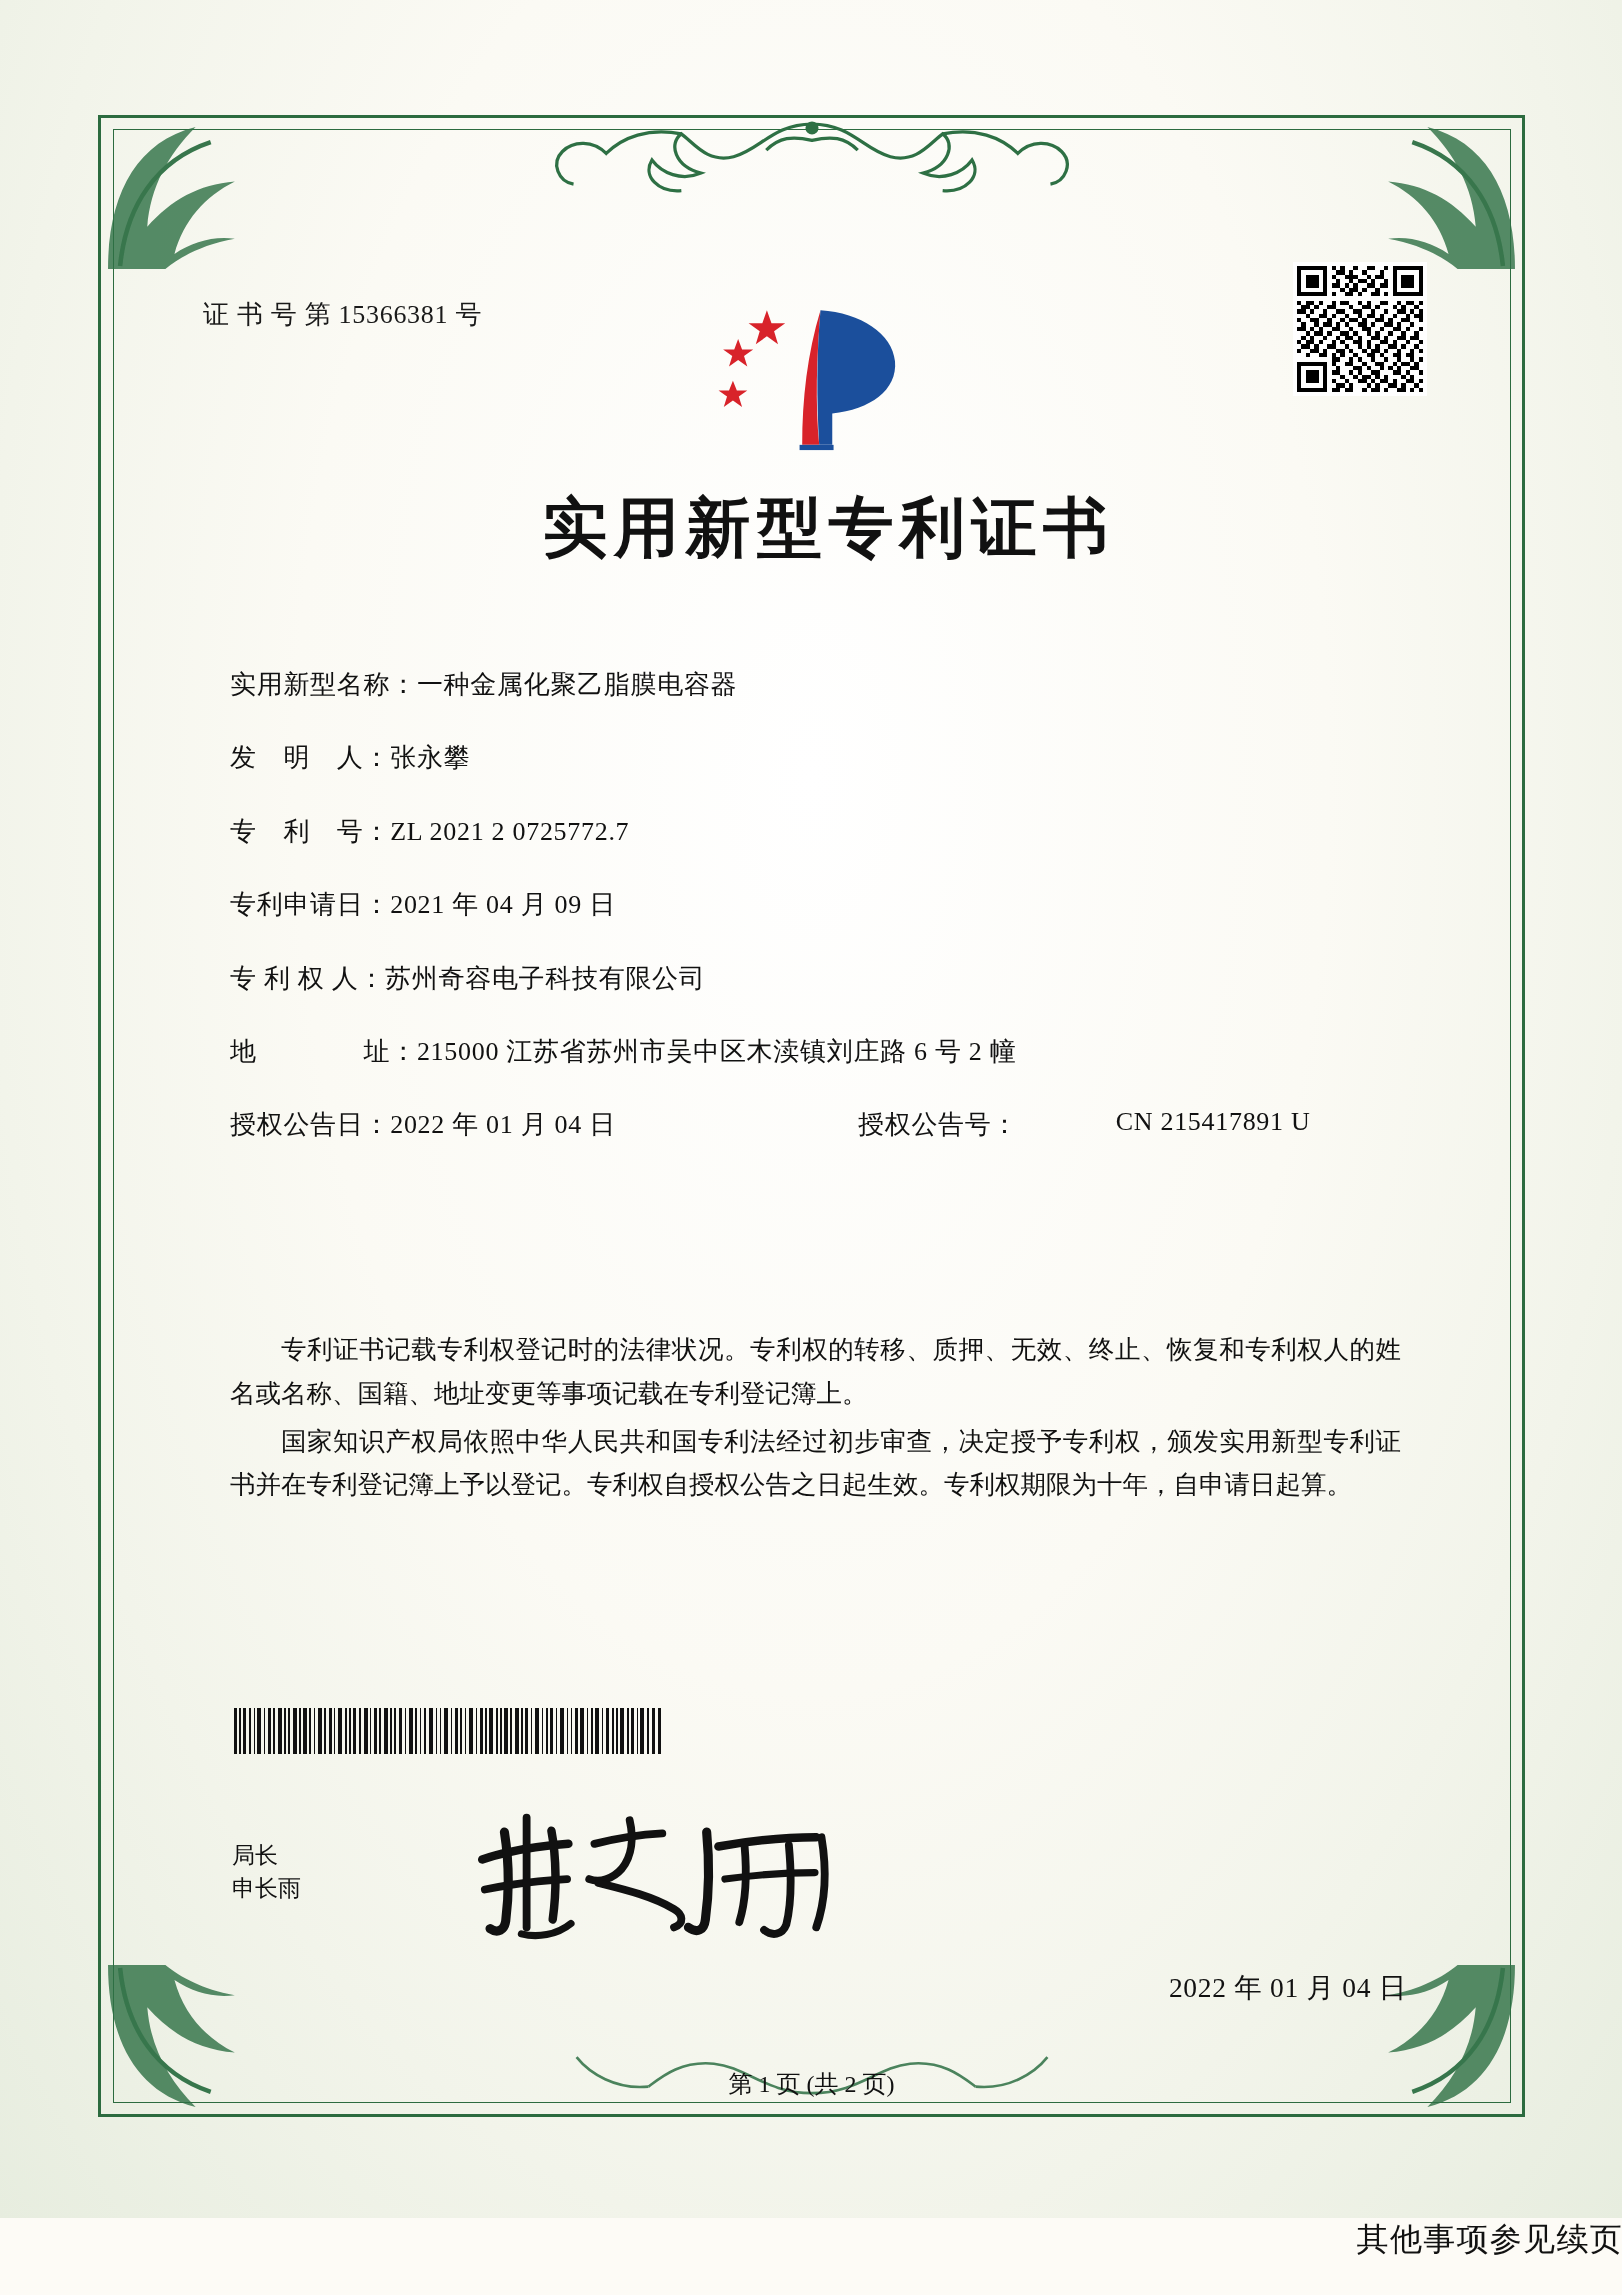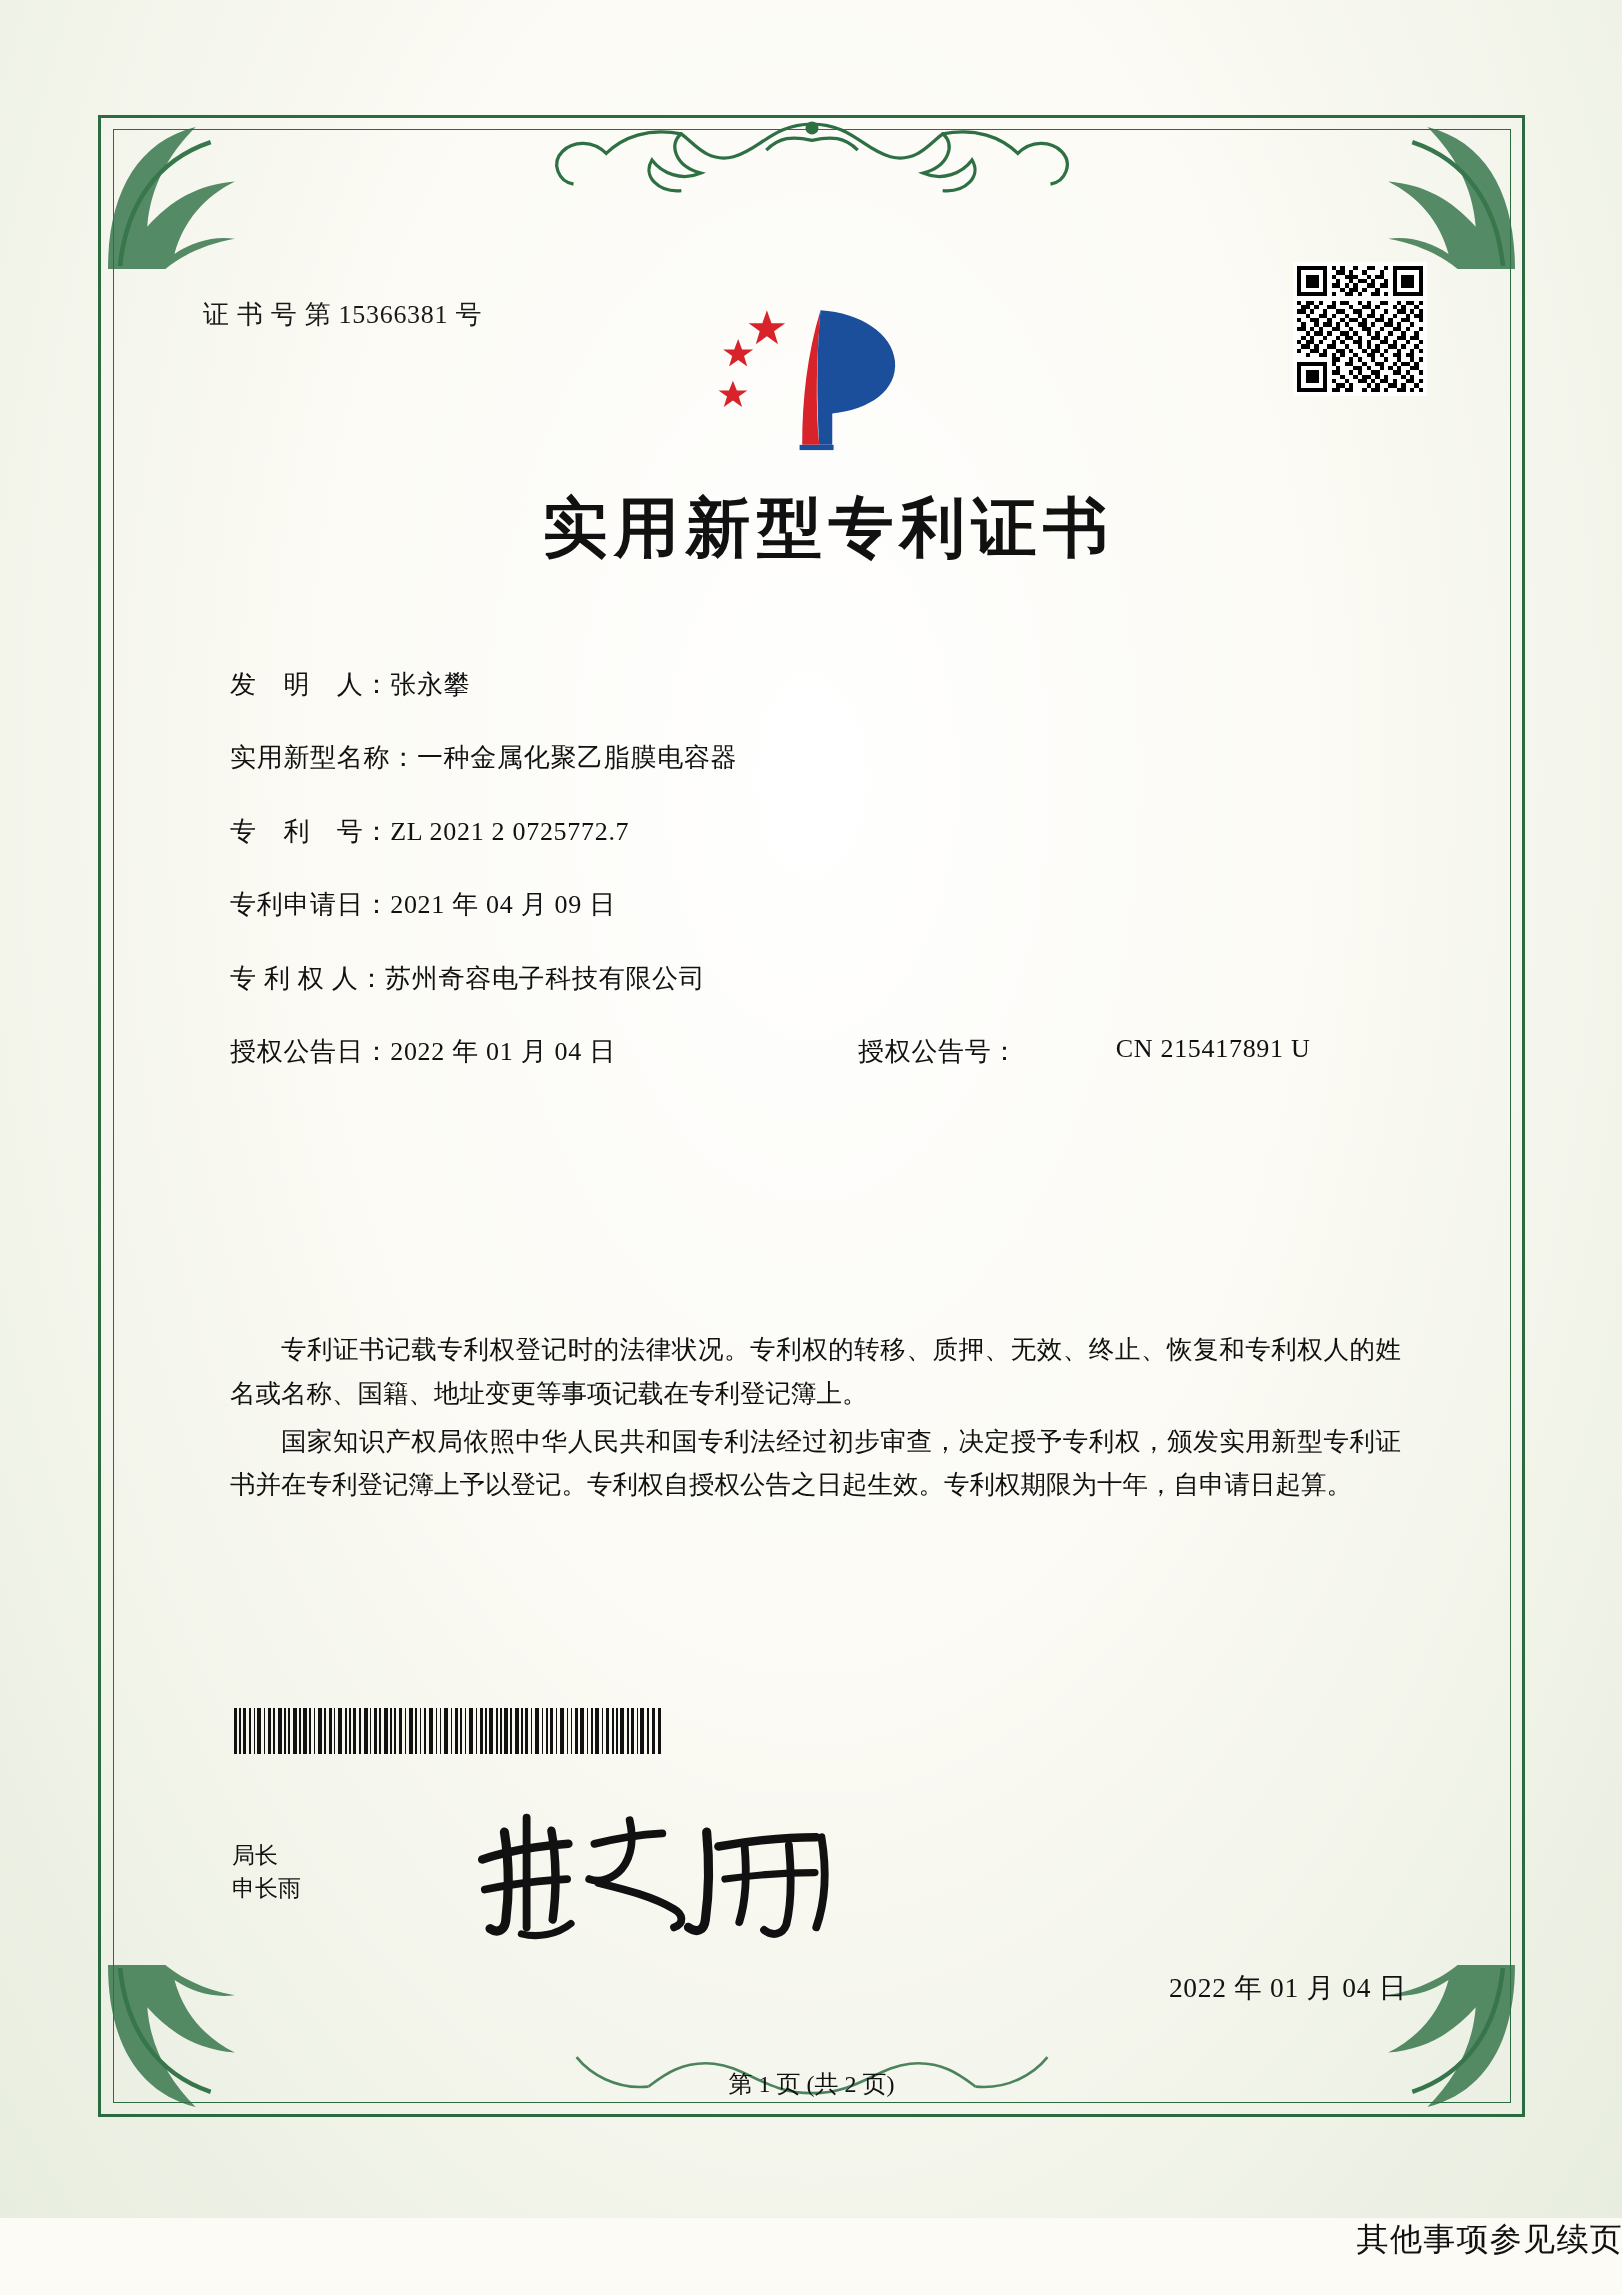--- a/index.html
+++ b/index.html
@@ -559,44 +559,48 @@
              M196 72 C232 74 256 90 256 112 C256 136 230 152 196 154 Z" fill="#1b4f9c"></path>
 
     <rect x="146" y="240" width="52" height="8" fill="#1b4f9c"></rect>
   </svg>
 
   <div class="main-title">实用新型专利证书</div>
 
   <div class="fields">
 
     <div class="row">
+      <span class="label">实用新型名称：</span>
+      <span class="value">一种金属化聚乙脂膜电容器</span>
+    </div>
+
+    <div class="row">
       <span class="label">发　明　人：</span>
       <span class="value">张永攀</span>
-    </div>
-
-    <div class="row">
-      <span class="label">实用新型名称：</span>
-      <span class="value">一种金属化聚乙脂膜电容器</span>
     </div>
 
     <div class="row">
       <span class="label">专　利　号：</span>
       <span class="value">ZL 2021 2 0725772.7</span>
     </div>
 
     <div class="row">
       <span class="label">专利申请日：</span>
       <span class="value">2021 年 04 月 09 日</span>
     </div>
 
     <div class="row">
       <span class="label">专 利 权 人：</span>
       <span class="value">苏州奇容电子科技有限公司</span>
     </div>
 
+    <div class="row">
+      <span class="label">地　　　　址：</span>
+      <span class="value">215000 江苏省苏州市吴中区木渎镇刘庄路 6 号 2 幢</span>
+    </div>
 
     <div class="row-split">
       <span class="split-left">
         <span class="label">授权公告日：</span>
         <span class="value">2022 年 01 月 04 日</span>
       </span>
       <span class="split-right">
         <span class="label">授权公告号：</span>
         <span class="value">CN 215417891 U</span>
       </span>

